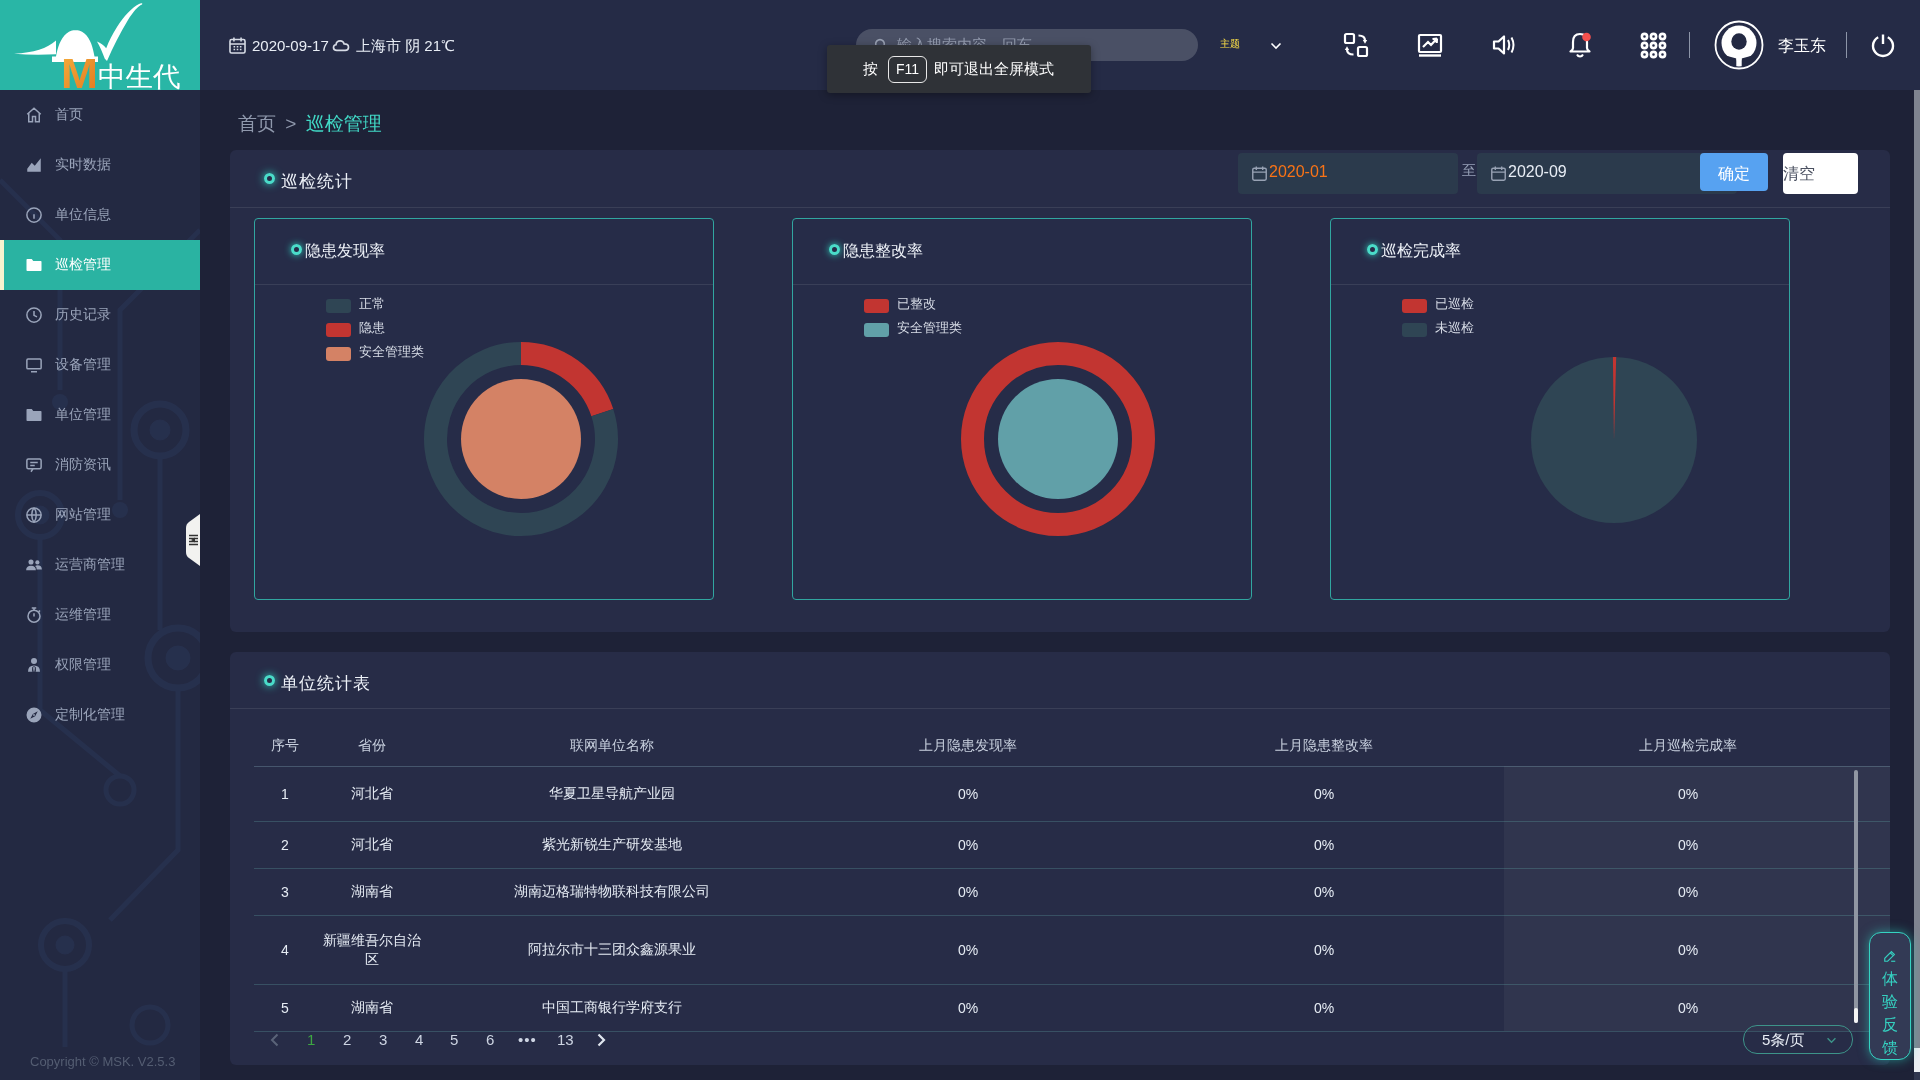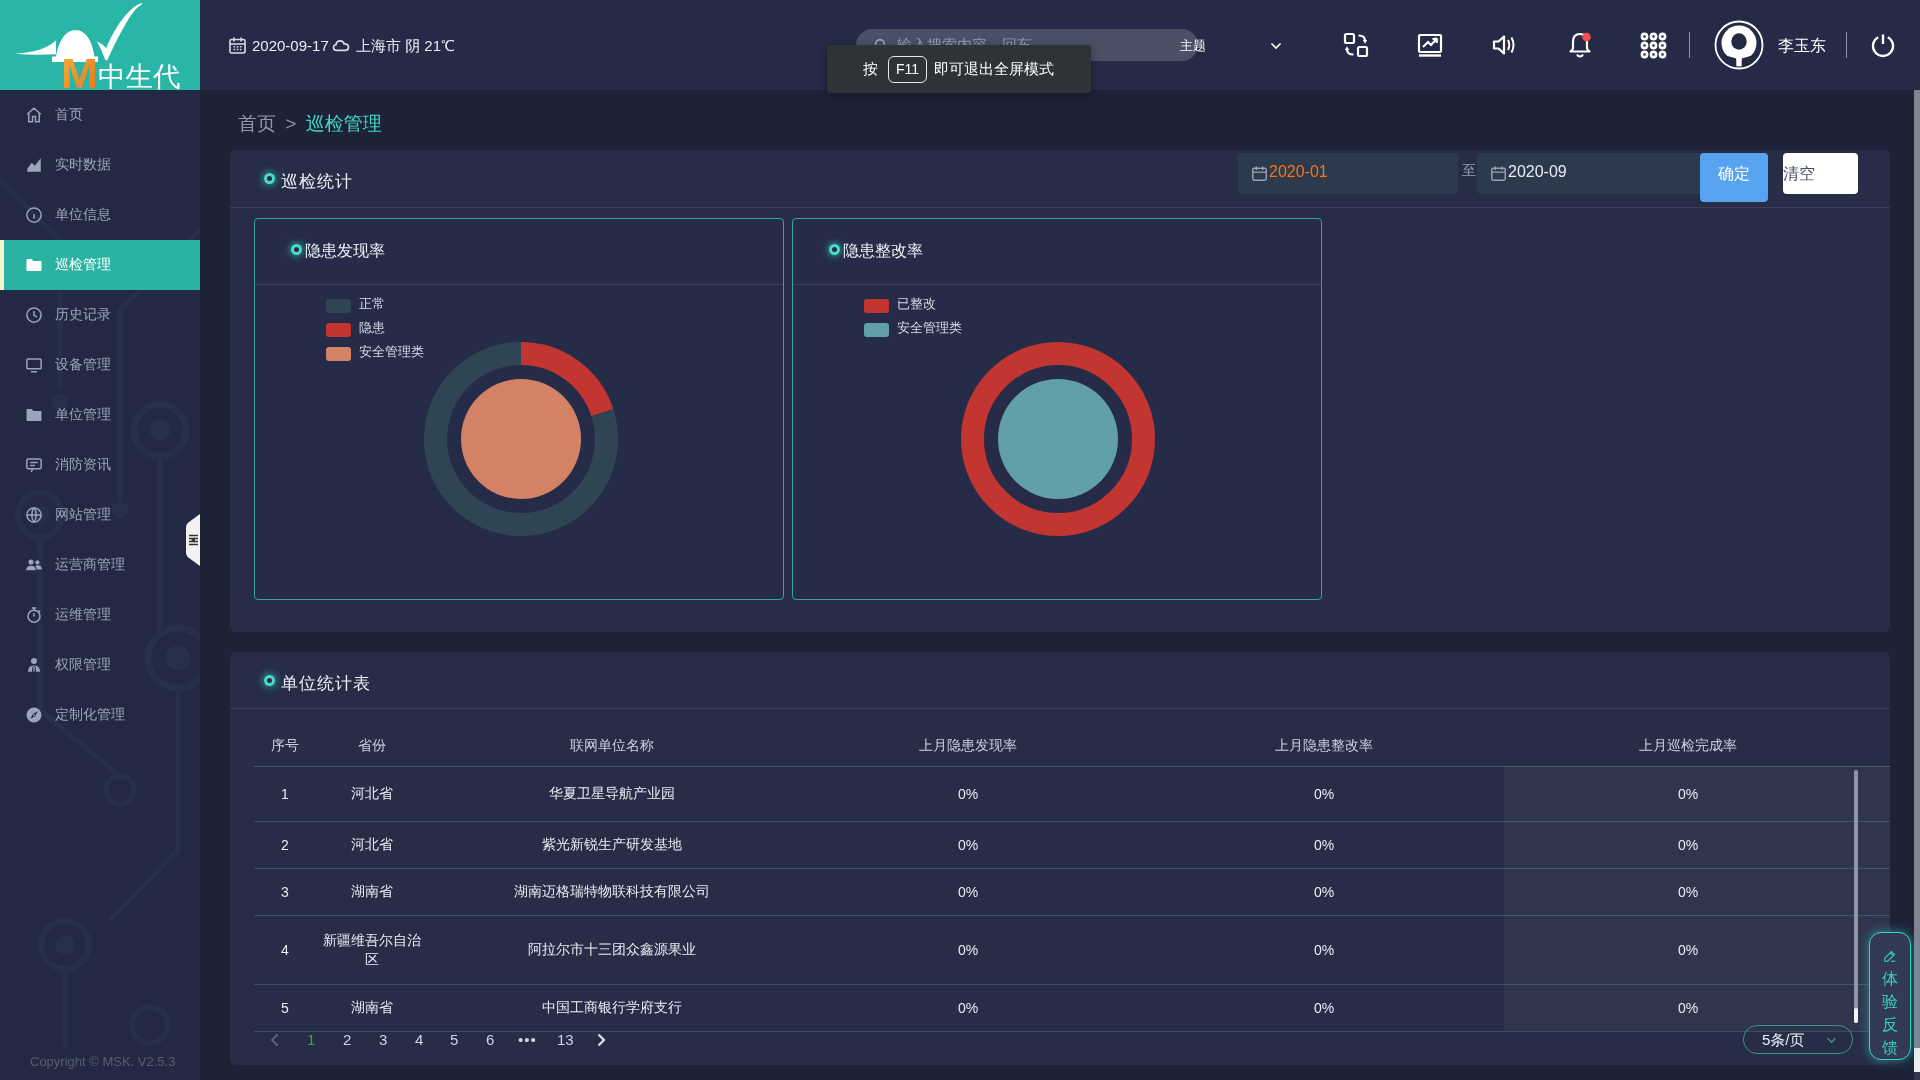--- a/index.html
+++ b/index.html
@@ -14,21 +14,21 @@
 .mi .ic{width:18px;height:18px;margin-left:25px;margin-right:12px;flex:none}
 .mi.act{background:#2ab3a2;color:#fff;border-left:4px solid #f7f3cf}
 .mi.act .ic{margin-left:21px}
 #copy{position:absolute;left:30px;top:1054px;color:#545d72;font-size:13px}
 #header{position:absolute;left:200px;top:0;width:1720px;height:90px;background:#252b46}
 #main{position:absolute;left:200px;top:90px;width:1714px;height:990px}
 .panel{position:absolute;left:30px;width:1660px;background:#272c47;border-radius:6px}
 .ptitle{position:absolute;font-size:17px;color:#eef2f8;letter-spacing:1px}
 .dotc{position:absolute;width:11px;height:11px;border:3px solid #4adcc9;border-radius:50%;box-shadow:0 0 8px #2ed3c0}
 .pline{position:absolute;left:0;width:100%;height:1px;background:rgba(255,255,255,0.09)}
-.card{position:absolute;top:68px;width:530px;height:382px;border:1px solid #31a6a0;border-radius:4px;background:#262c48}
+.card{position:absolute;top:68px;width:460px;height:382px;border:1px solid #31a6a0;border-radius:4px;background:#262c48}
 .ctitle{position:absolute;top:22px;left:50px;font-size:16px;color:#eef2f8}
 .cdot{position:absolute;top:25px;left:36px;width:11px;height:11px;border:3px solid #4adcc9;border-radius:50%;box-shadow:0 0 7px #2ed3c0}
 .cline{position:absolute;top:65px;left:0;width:100%;height:1px;background:rgba(255,255,255,0.09)}
 .leg{position:absolute;left:71px;display:flex;flex-direction:column}
 .lrow{height:24px;display:flex;align-items:flex-end}
 .chip{width:25px;height:14px;border-radius:3px;margin-right:8px;flex:none}
 .ltx{font-size:13px;color:#d7dce6}
 table{border-collapse:collapse;table-layout:fixed}
 td,th{font-weight:normal;text-align:center;vertical-align:middle}
 .dr td{font-size:14px;color:#e6ecf4;border-bottom:1px solid rgba(92,158,158,0.32)}
@@ -149,21 +149,21 @@
         <circle cx="10.5" cy="10.5" r="6.5"></circle>
         <path d="M15.5 15.5 L21 21"></path>
       </svg>
 <div class="abs" style="left:41px;top:7px;color:#959db0;font-size:15px">输入搜索内容，回车</div>
 </div>
 <div class="abs" style="left:627px;top:45px;width:264px;height:48px;background:#2f3237;border-radius:3px;color:#fff;font-size:15px;display:flex;align-items:center;box-shadow:0 2px 8px rgba(0,0,0,0.35)">
 <span style="margin-left:36px">按</span>
 <span style="margin-left:10px;border:1px solid #e8e8e8;border-radius:6px;padding:4px 7px 5px;font-size:14px">F11</span>
 <span style="margin-left:7px">即可退出全屏模式</span>
 </div>
-<div class="abs" style="left:980px;top:37px;color:#ffffff;font-size:13px">主题</div>
+<div class="abs" style="left:1020px;top:37px;color:#fde047;font-size:10px">主题</div>
 <svg class="abs" style="left:1070px;top:42px" width="12" height="8" viewBox="0 0 12 8" fill="none" stroke="#fff" stroke-width="1.6">
       <path d="M1.5 1.5 L6 6 L10.5 1.5"></path>
     </svg>
 <svg class="abs" style="left:1142px;top:31px" width="28" height="28" viewBox="0 0 28 28" fill="none" stroke="#fff" stroke-width="2.2">
 <rect x="3" y="3" width="9" height="9" rx="1.5"></rect>
       <rect x="16" y="16" width="9" height="9" rx="1.5"></rect>
 <path d="M16.5 4.5 Q23 4.5 23 9.5" stroke-width="2.2"></path>
       <path d="M20.8 9 L25.2 9 L23 12.8 Z" fill="#fff" stroke="none"></path>
 <path d="M11.5 23.5 Q5 23.5 5 18.5" stroke-width="2.2"></path>
       <path d="M2.8 19 L7.2 19 L5 15.2 Z" fill="#fff" stroke="none"></path>
@@ -232,21 +232,21 @@
 <div class="abs" style="left:31px;top:10px;color:#f97316;font-size:16px">2020-01</div>
 </div>
 <div class="abs" style="left:1232px;top:12px;color:#98a2b8;font-size:14px">至</div>
 <div class="abs" style="left:1247px;top:3px;width:260px;height:41px;background:#2b3a4c;border-radius:4px">
 <svg class="abs" style="left:13px;top:12px" width="17" height="17" viewBox="0 0 24 24" fill="none" stroke="#98a2b4" stroke-width="2">
           <rect x="2.5" y="4.5" width="19" height="17" rx="2"></rect>
           <path d="M7.5 2 V7 M16.5 2 V7 M2.5 10 H21.5"></path>
         </svg>
 <div class="abs" style="left:31px;top:10px;color:#e8edf5;font-size:16px">2020-09</div>
 </div>
-<div class="abs" style="left:1470px;top:3px;width:68px;height:49px;background:#57a2f1;border-radius:4px;color:#fff;font-size:16px;text-align:center;line-height:41px">确定</div>
+<div class="abs" style="left:1470px;top:3px;width:68px;height:38px;background:#57a2f1;border-radius:4px;color:#fff;font-size:16px;text-align:center;line-height:41px">确定</div>
 <div class="abs" style="left:1553px;top:3px;width:75px;height:41px;background:#fff;border-radius:4px;color:#4a5060;font-size:16px;text-align:left;line-height:41px">清空</div>
 
 <div class="card" style="left:24px">
 <span class="cdot"></span>
         <div class="ctitle">隐患发现率</div>
         <div class="cline"></div>
 <div class="leg" style="top:70px">
 <div class="lrow">
             <span class="chip" style="background:#2f4554"></span>
             <span class="ltx">正常</span>
@@ -282,20 +282,39 @@
             <span class="chip" style="background:#61a0a8"></span>
             <span class="ltx">安全管理类</span>
           </div>
 </div>
 <svg class="abs" style="left:65px;top:20px" width="400" height="400" viewBox="-200 -200 400 400">
 <circle cx="0" cy="0" r="85.5" fill="none" stroke="#c23531" stroke-width="23"></circle>
 <circle cx="0" cy="0" r="60" fill="#61a0a8"></circle>
 </svg>
 </div>
 
+<div class="card" style="left:1100px">
+<span class="cdot"></span>
+        <div class="ctitle">巡检完成率</div>
+        <div class="cline"></div>
+<div class="leg" style="top:70px">
+<div class="lrow">
+            <span class="chip" style="background:#c23531"></span>
+            <span class="ltx">已巡检</span>
+          </div>
+<div class="lrow">
+            <span class="chip" style="background:#2f4554"></span>
+            <span class="ltx">未巡检</span>
+          </div>
+</div>
+<svg class="abs" style="left:83px;top:21px" width="400" height="400" viewBox="-200 -200 400 400">
+<circle cx="0" cy="0" r="83" fill="#2f4554"></circle>
+<path d="M 0 0 L -1.1 -83 L 2.2 -83 Z" fill="#c23531"></path>
+</svg>
+</div>
 </div>
 
 <div class="panel" id="p2" style="top:562px;height:413px">
 <span class="dotc" style="left:34px;top:23px"></span>
 <div class="ptitle" style="left:51px;top:20px">单位统计表</div>
 <div class="pline" style="top:56px"></div>
 <div class="abs" style="left:1274px;top:114px;width:386px;height:265px;background:rgba(255,255,255,0.045)"></div>
 <table class="abs" style="left:24px;top:74px;width:1636px">
 <colgroup>
           <col style="width:62px">

